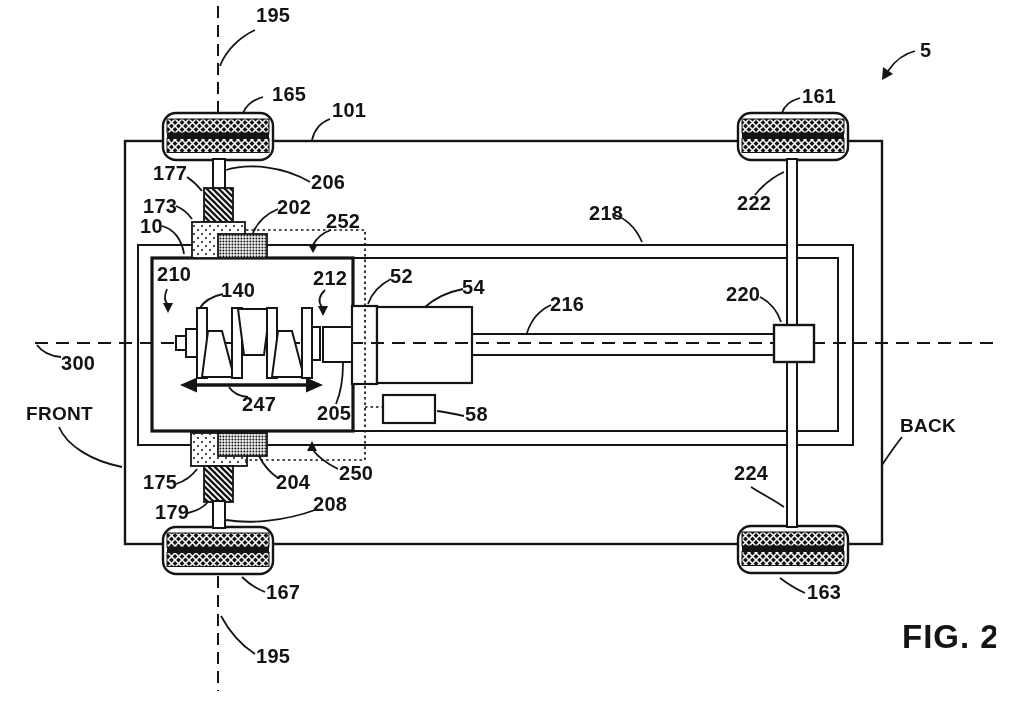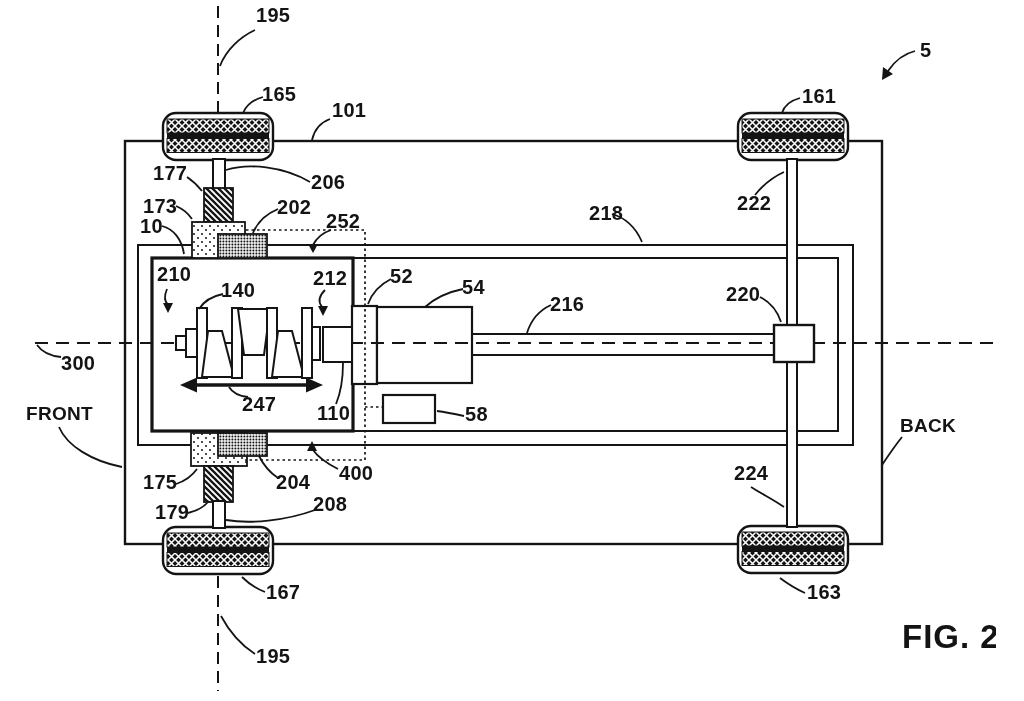--- a/index.html
+++ b/index.html
@@ -171,42 +171,42 @@
     <polygon points="882,80 893,74 883,67"></polygon>
     <polygon points="308,244 318,244 313,253"></polygon>
     <polygon points="163,303 173,303 168,313"></polygon>
     <polygon points="318,306 328,306 323,316"></polygon>
     <polygon points="307,451 317,451 312,441"></polygon>
   </g>
 </svg>
 
 <div class="lbl" style="left:256px;top:5px">195</div>
 <div class="lbl" style="left:920px;top:40px">5</div>
-<div class="lbl" style="left:262px;top:84px">165</div>
+<div class="lbl" style="left:272px;top:84px">165</div>
 <div class="lbl" style="left:332px;top:100px">101</div>
 <div class="lbl" style="left:802px;top:86px">161</div>
 <div class="lbl" style="left:153px;top:163px">177</div>
 <div class="lbl" style="left:311px;top:172px">206</div>
 <div class="lbl" style="left:143px;top:196px">173</div>
 <div class="lbl" style="left:140px;top:216px">10</div>
 <div class="lbl" style="left:277px;top:197px">202</div>
 <div class="lbl" style="left:326px;top:211px">252</div>
 <div class="lbl" style="left:589px;top:203px">218</div>
 <div class="lbl" style="left:737px;top:193px">222</div>
 <div class="lbl" style="left:157px;top:264px">210</div>
 <div class="lbl" style="left:221px;top:280px">140</div>
 <div class="lbl" style="left:313px;top:268px">212</div>
 <div class="lbl" style="left:390px;top:266px">52</div>
 <div class="lbl" style="left:462px;top:277px">54</div>
 <div class="lbl" style="left:550px;top:294px">216</div>
 <div class="lbl" style="left:726px;top:284px">220</div>
 <div class="lbl" style="left:242px;top:394px">247</div>
-<div class="lbl" style="left:317px;top:403px">110</div>
+<div class="lbl" style="left:317px;top:403px">205</div>
 <div class="lbl" style="left:465px;top:404px">58</div>
-<div class="lbl" style="left:339px;top:463px">400</div>
+<div class="lbl" style="left:339px;top:463px">250</div>
 <div class="lbl" style="left:276px;top:472px">204</div>
 <div class="lbl" style="left:143px;top:472px">175</div>
 <div class="lbl" style="left:155px;top:502px">179</div>
 <div class="lbl" style="left:313px;top:494px">208</div>
 <div class="lbl" style="left:266px;top:582px">167</div>
 <div class="lbl" style="left:256px;top:646px">195</div>
 <div class="lbl" style="left:734px;top:463px">224</div>
 <div class="lbl" style="left:807px;top:582px">163</div>
 <div class="lbl" style="left:61px;top:353px">300</div>
 <div class="lbl dir" style="left:26px;top:404px">FRONT</div>

